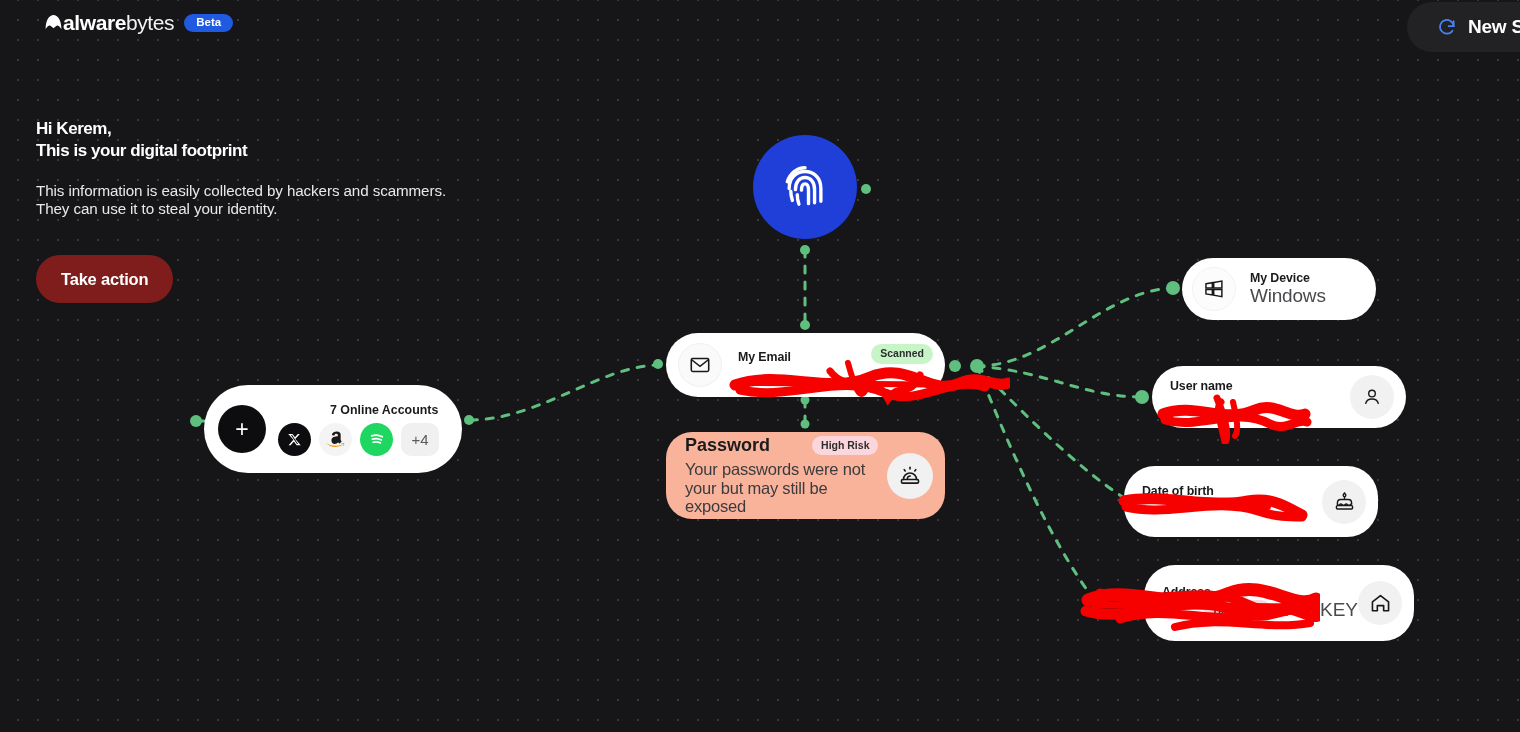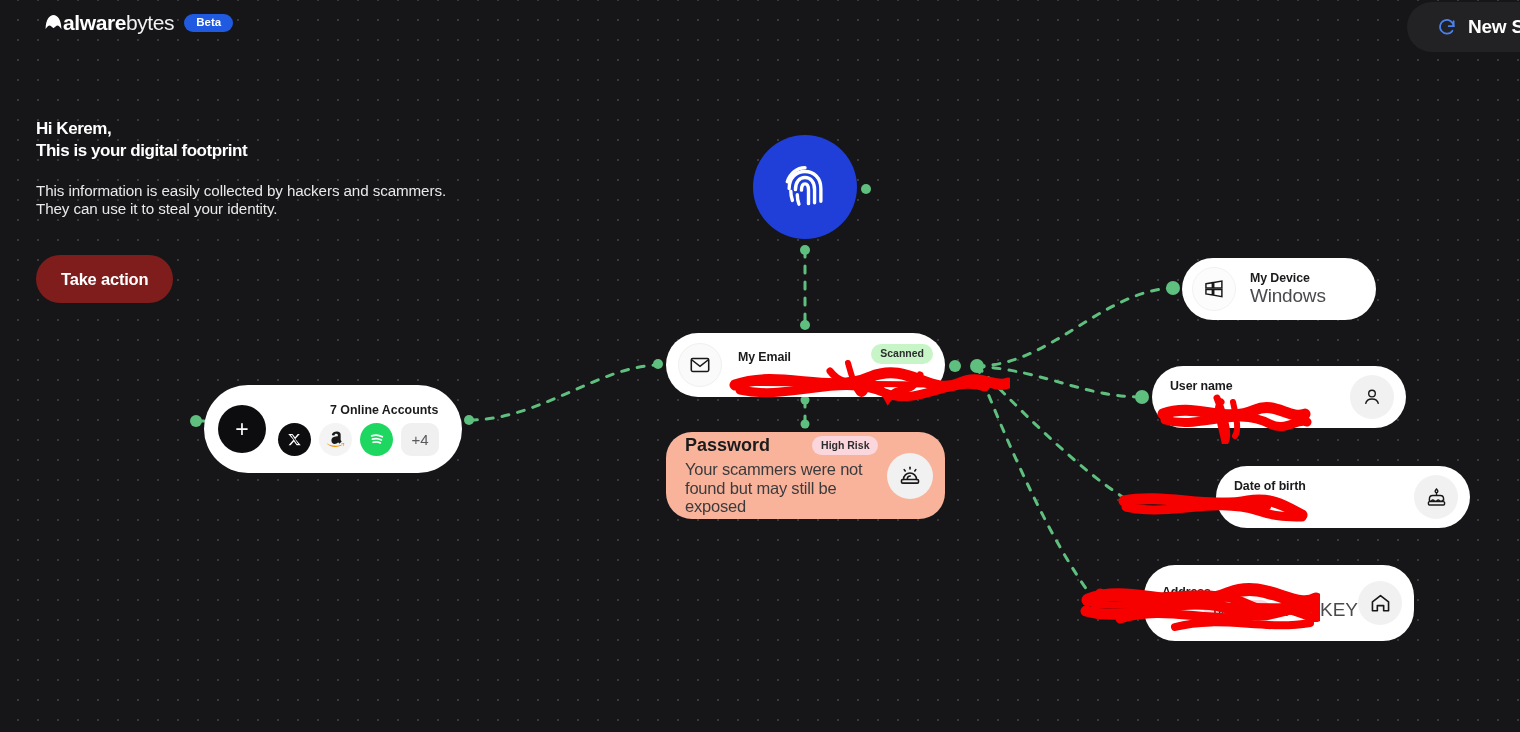--- a/index.html
+++ b/index.html
@@ -130,21 +130,21 @@
   .acct-icons { display: flex; align-items: center; gap: 8px; margin-top: 6px; }
   .acct-ico { width: 33px; height: 33px; border-radius: 50%; display: flex; align-items: center; justify-content: center; flex: 0 0 auto; }
   .ico-x { background: #0d0d0f; }
   .ico-amz { background: #f4f4f4; }
   .ico-spot { background: #1ed760; }
   .ico-more { background: #f0f0f0; color: #5a5a5e; font-size: 15px; font-weight: 500; width: 38px; border-radius: 10px; }
 
   
   #card-device { left: 1182px; top: 258px; width: 194px; height: 62px; border-radius: 31px; padding-left: 10px; }
   #card-username { left: 1152px; top: 366px; width: 254px; height: 62px; border-radius: 31px; padding: 0 12px 0 18px; }
-  #card-dob { left: 1216px; top: 466px; width: 254px; height: 62px; border-radius: 31px; padding: 0 12px 0 18px; }
+  #card-dob { left: 1124px; top: 466px; width: 254px; height: 71px; border-radius: 31px; padding: 0 12px 0 18px; }
   #card-address { left: 1144px; top: 565px; width: 270px; height: 76px; border-radius: 31px; padding: 0 12px 0 18px; }
 
   #card-device .circle-icon { width: 44px; height: 44px; background: #fcfcfc; border: 1px solid #f2f2f2; }
   .dev-body { margin-left: 14px; }
   .right-body { flex: 1; }
   .right-ico { width: 44px; height: 44px; }
   .addr-row { display: flex; align-items: center; justify-content: flex-end; gap: 10px; }
   .addr-value { font-size: 19px; color: #4a4a4e; }
 
   
@@ -247,21 +247,21 @@
     <div class="email-addr">&nbsp;</div>
   </div>
 </div>
 
 <div class="card" id="card-password">
   <div class="pw-body">
     <div class="pw-head">
       <span class="pw-title">Password</span>
       <span class="badge badge-risk">High Risk</span>
     </div>
-    <div class="pw-text">Your scammers were not found but may still be exposed</div>
+    <div class="pw-text">Your passwords were not your but may still be exposed</div>
   </div>
   <div class="circle-icon">
     <svg width="24" height="24" viewBox="0 0 24 24" fill="none" stroke="#18181a" stroke-width="1.6" stroke-linecap="round">
       <path d="M5.5 15.5 A6.5 6.5 0 0 1 18.5 15.5"></path>
       <rect x="3.5" y="15.5" width="17" height="3.6" rx="1.2"></rect>
       <path d="M12 3.2 V5"></path>
       <path d="M6.2 5.6 L7.2 7"></path>
       <path d="M17.8 5.6 L16.8 7"></path>
       <path d="M9.3 15 A3 3 0 0 1 12.3 12"></path>
     </svg>

